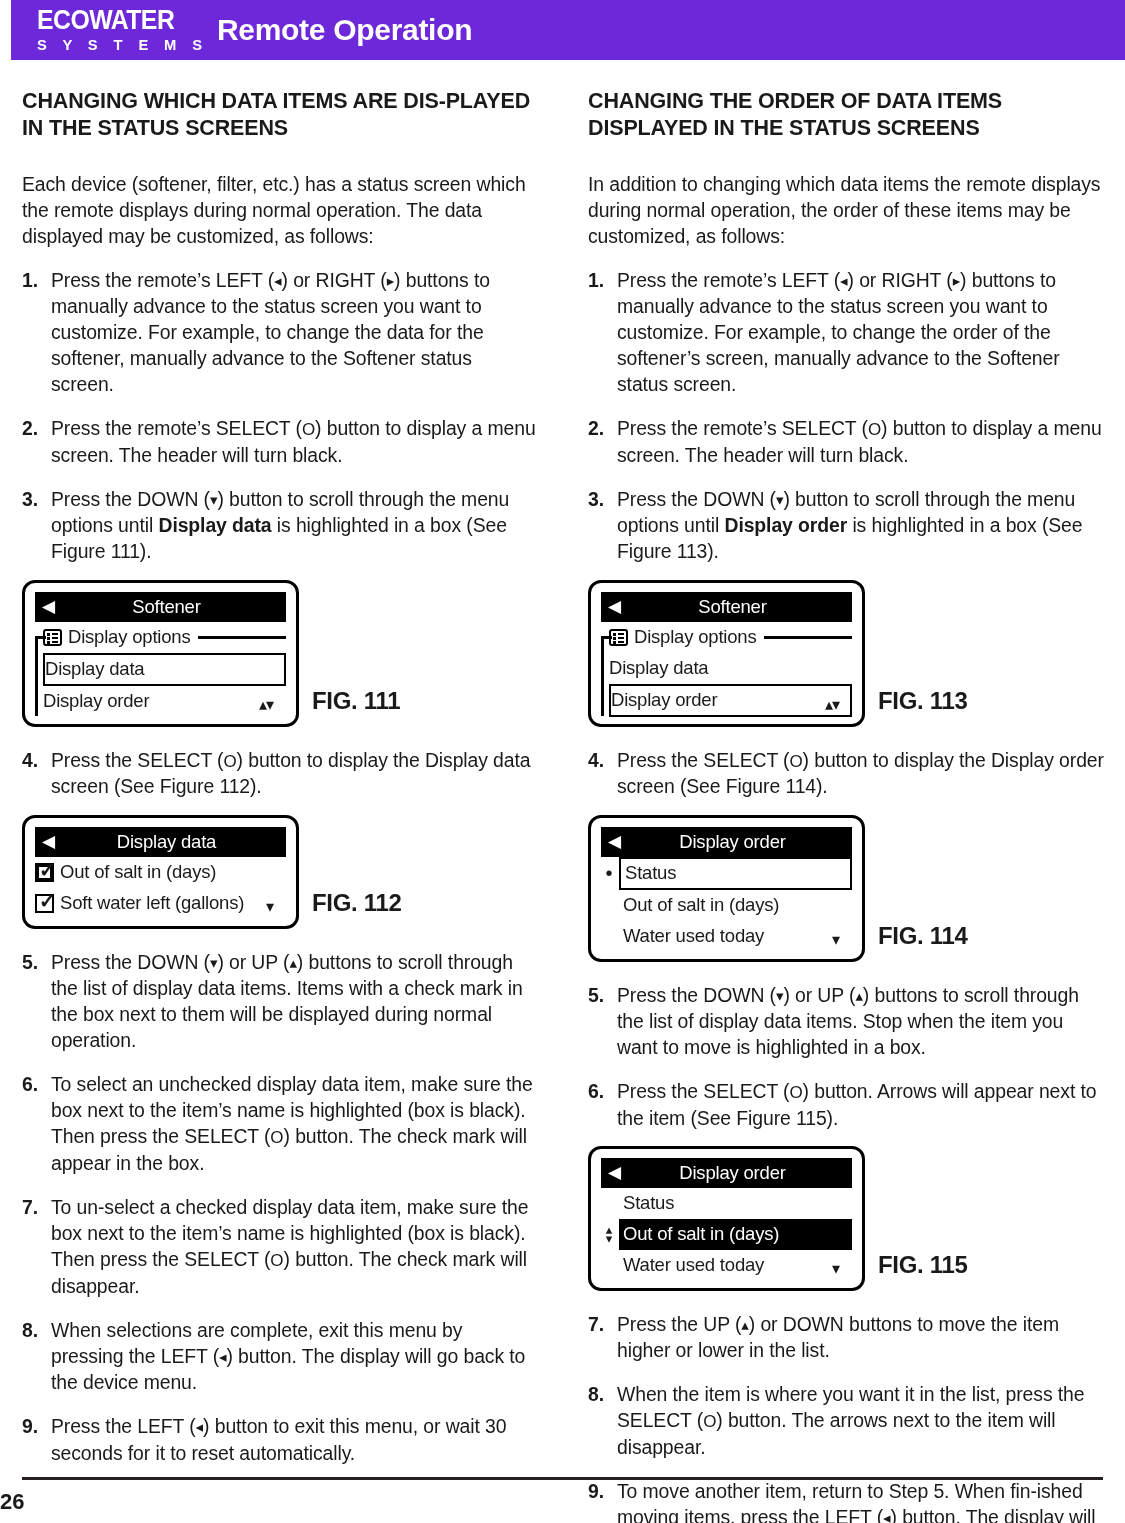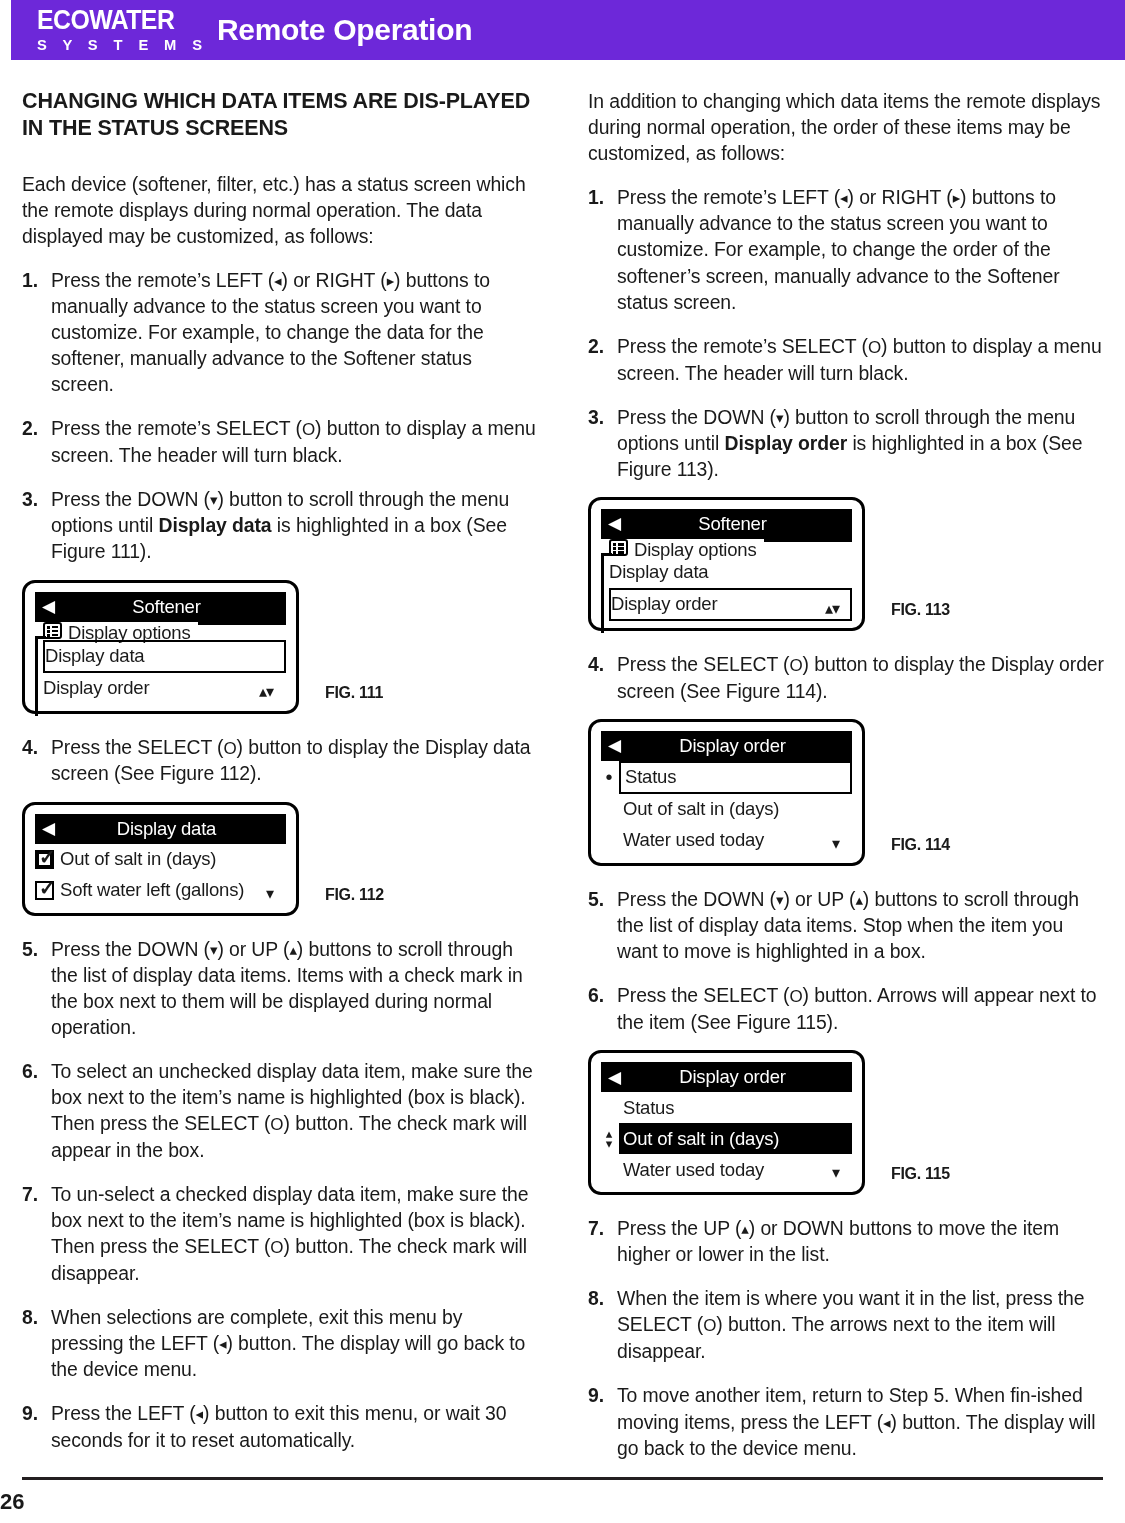--- a/index.html
+++ b/index.html
@@ -153,21 +153,22 @@
     height: 33px;
   }
   .lcd-row.inverted {
     background: #000;
     color: #fff;
   }
 
   
   .opt-row {
     display: flex;
-    height: 18px;
+    align-items: center;
+    height: 31px;
     font-size: 18.5px;
     letter-spacing: -0.2px;
     position: relative;
   }
   .opt-icon {
     width: 19px; height: 17px;
     border: 2.2px solid #000;
     border-radius: 3px;
     margin-right: 6px;
     margin-left: 8px;
@@ -244,23 +245,23 @@
   .lcd-scroll {
     position: absolute;
     right: 13px;
     bottom: 4px;
     font-size: 16px;
     line-height: 1;
     letter-spacing: -1px;
   }
 
   .fig-label {
-    font-size: 16px;
-    font-weight: bold;
-    margin-left: 26px;
+    font-size: 24px;
+    font-weight: bold;
+    margin-left: 13px;
     margin-bottom: 12px;
     letter-spacing: -0.3px;
     white-space: nowrap;
   }
 
   
   .footer-rule {
     position: absolute;
     left: 22px; right: 22px;
     bottom: 43px;
@@ -363,20 +364,21 @@
   <div id="left-steps-c">
       <div class="step"><span class="num">5.</span>Press the DOWN (<span class="gl">▾</span>) or UP (<span class="gl">▴</span>) buttons to scroll through the list of display data items.  Items with a check mark in the box next to them will be displayed during normal operation.</div>
       <div class="step"><span class="num">6.</span>To select an unchecked display data item, make sure the box next to the item’s name is highlighted (box is black).  Then press the SELECT (<span class="gl-sel">O</span>) button. The check mark will appear in the box.</div>
       <div class="step"><span class="num">7.</span>To un-select a checked display data item, make sure the box next to the item’s name is highlighted (box is black).  Then press the SELECT (<span class="gl-sel">O</span>) button. The check mark will disappear.</div>
       <div class="step"><span class="num">8.</span>When selections are complete, exit this menu by pressing the LEFT (<span class="gl">◂</span>) button.  The display will go back to the device menu.</div>
       <div class="step"><span class="num">9.</span>Press the LEFT (<span class="gl">◂</span>) button to exit this menu, or wait 30 seconds for it to reset automatically.</div>
     </div>
 </div>
 
 <div class="col col-right">
+  <h2 class="sect-title">CHANGING THE ORDER OF DATA ITEMS DISPLAYED IN THE STATUS SCREENS</h2>
   <p class="body-text">In addition to changing which data items the remote displays during normal operation, the order of these items may be customized, as follows:</p>
 
   <div id="right-steps-a">
       <div class="step"><span class="num">1.</span>Press the remote’s LEFT (<span class="gl">◂</span>) or RIGHT (<span class="gl">▸</span>) buttons to manually advance to the status screen you want to customize.  For example, to change the order of the softener’s screen, manually advance to the Softener status screen.</div>
       <div class="step"><span class="num">2.</span>Press the remote’s SELECT (<span class="gl-sel">O</span>) button to display a menu screen.  The header will turn black.</div>
       <div class="step tight"><span class="num">3.</span>Press the DOWN (<span class="gl">▾</span>) button to scroll through the menu options until <b>Display order</b> is highlighted in a box (See Figure 113).</div>
     </div>
 
   <div class="fig-wrap">
     <div class="lcd">

